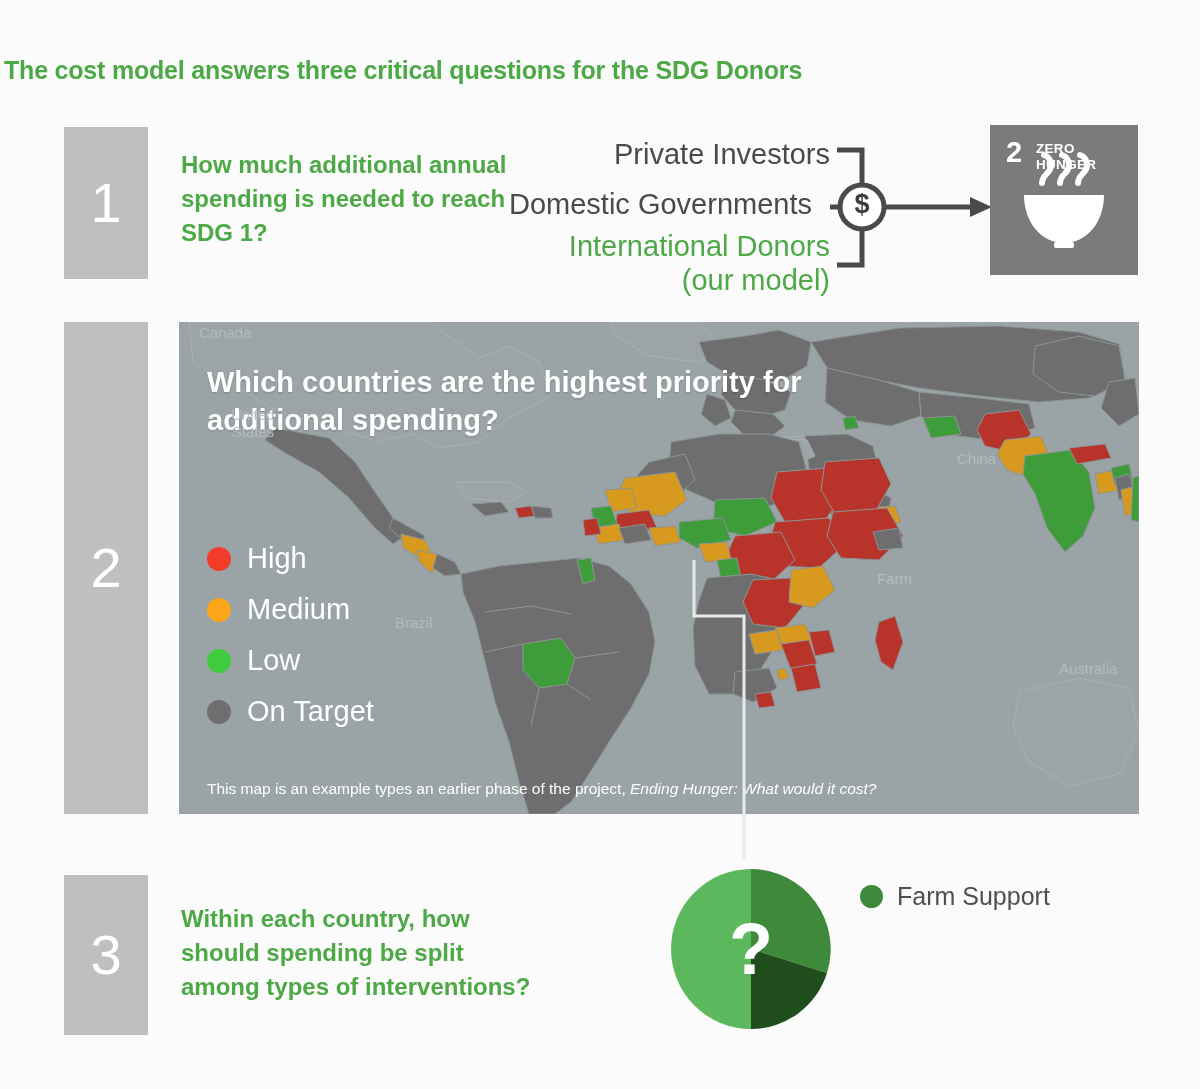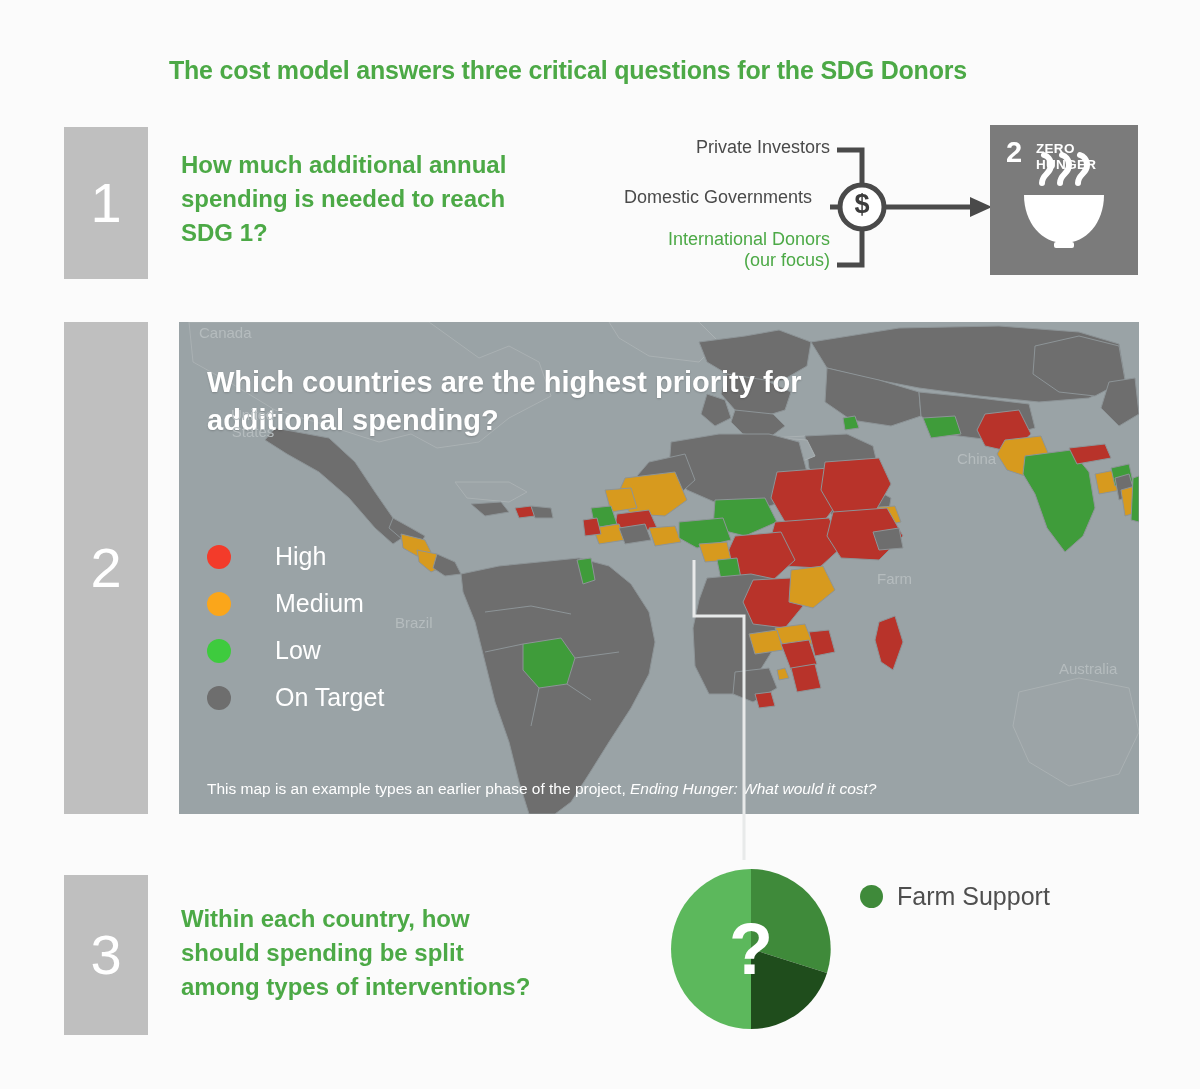--- a/index.html
+++ b/index.html
@@ -5,22 +5,22 @@
   * { box-sizing: border-box; margin: 0; padding: 0; }
   body {
     width: 1200px; height: 1089px;
     background: #fbfbfb;
     font-family: "Liberation Sans", sans-serif;
     position: relative; overflow: hidden;
   }
 
   
   .page-title {
-    position: absolute; left: 15px; top: 56px; width: 952px;
-    text-align: right;
+    position: absolute; left: 4px; top: 56px; width: 952px;
+    text-align: left;
     font-size: 25px; font-weight: bold; color: #4CA946;
     letter-spacing: -0.2px;
   }
 
   
   .num-box {
     position: absolute; width: 84px; background: #bfbfbf;
     color: #ffffff; display: flex; align-items: center; justify-content: center;
     font-size: 56px; font-weight: 400; line-height: 1;
   }
@@ -32,21 +32,21 @@
   .q-text {
     position: absolute; color: #4CA946; font-weight: bold;
     font-size: 24px; line-height: 1.42;
   }
   #q1 { left: 181px; top: 148px; width: 350px; }
   #q3 { left: 181px; top: 902px; width: 360px; }
 
   
   #flow { position: absolute; left: 540px; top: 125px; width: 620px; height: 165px; }
   .flow-label {
-    position: absolute; text-align: right; font-size: 18px;
+    position: absolute; text-align: right; font-size: 29px;
     color: #4a4a4a; line-height: 1.18; white-space: nowrap;
   }
   #flow-private  { right: 330px; top: 12px; }
   #flow-domestic { right: 348px; top: 62px; }
   #flow-donors   { right: 330px; top: 104px; color: #4CA946; }
   .flow-svg { position: absolute; left: 0; top: 0; }
   .sdg-tile {
     position: absolute; left: 450px; top: 0px; width: 148px; height: 150px;
     background: #7b7b7b;
   }
@@ -66,21 +66,21 @@
   }
   #map-svg { position: absolute; left: 0; top: 0; }
   .map-heading {
     position: absolute; left: 28px; top: 42px; width: 600px;
     color: #ffffff; font-size: 29px; font-weight: bold; line-height: 1.3;
     text-shadow: 0 1px 2px rgba(0,0,0,.18);
   }
   .map-legend { position: absolute; left: 28px; top: 222px; }
   .legend-row { display: flex; align-items: center; margin-bottom: 22px; }
   .legend-dot { width: 24px; height: 24px; border-radius: 50%; margin-right: 16px; flex: none; }
-  .legend-text { color: #ffffff; font-size: 25px; line-height: 1; margin-left: 28px; }
+  .legend-text { color: #ffffff; font-size: 29px; line-height: 1; }
   .map-caption {
     position: absolute; left: 28px; bottom: 16px; width: 900px;
     color: #ffffff; font-size: 15.5px;
   }
   .map-caption .ital { font-style: italic; }
   .geo-label {
     position: absolute; color: #b5bcbe; font-size: 15px; line-height: 1.15;
     text-align: center; pointer-events: none;
   }
 
@@ -118,21 +118,21 @@
 
     <path d="M344,82 L432,82" fill="none" stroke="#4a4a4a" stroke-width="5"></path>
     <path d="M430,72 L452,82 L430,92 Z" fill="#4a4a4a"></path>
   </svg>
   <div style="position:absolute;left:310px;top:66px;width:24px;text-align:center;color:#3d3d3d;font-size:27px;font-weight:bold;line-height:1;">$</div>
 
   <div class="flow-label" id="flow-private">Private Investors</div>
   <div class="flow-label" id="flow-domestic">Domestic Governments</div>
   <div class="flow-label" id="flow-donors">
     <span>International Donors</span><br>
-    <span>(our focus)</span>
+    <span>(our model)</span>
   </div>
 
   <div class="sdg-tile">
     <div class="sdg-num">2</div>
     <div class="sdg-words">
       <div>ZERO</div>
       <div>HUNGER</div>
     </div>
     <svg width="148" height="150" viewBox="0 0 148 150" style="position:absolute;left:0;top:0;">
 

